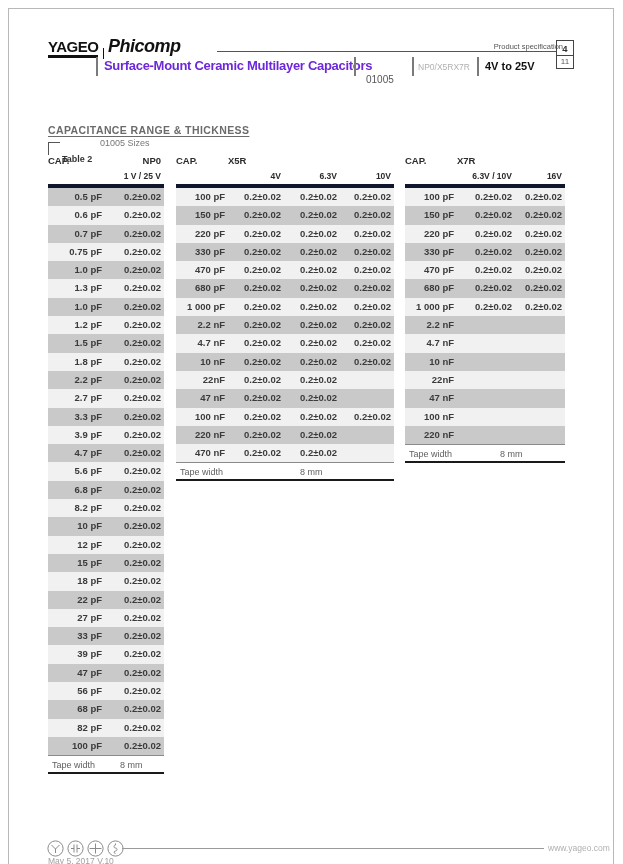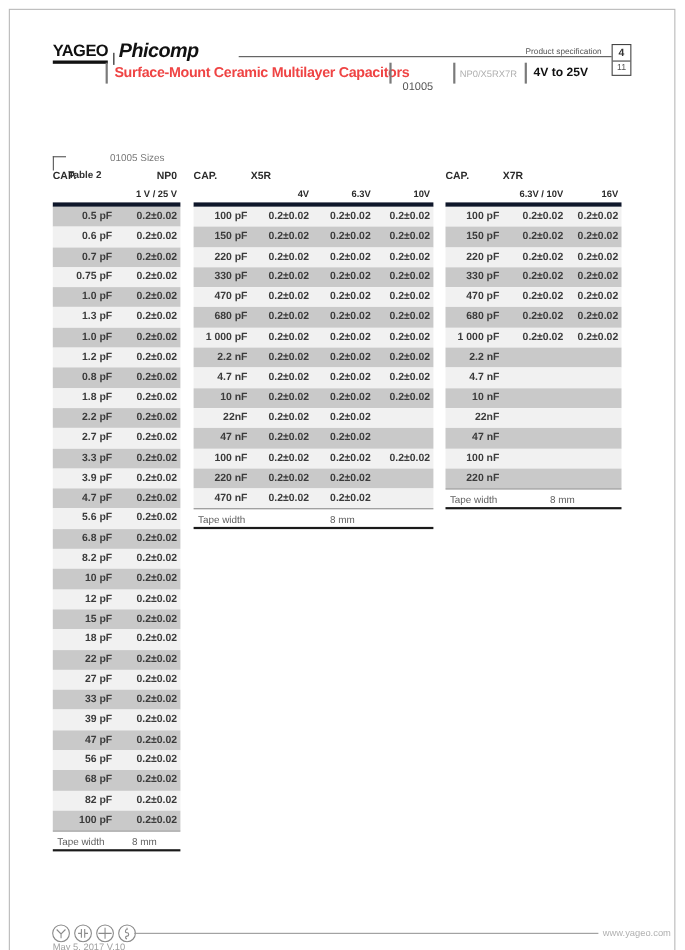--- a/index.html
+++ b/index.html
@@ -8,30 +8,30 @@
   .page { position:absolute; left:0; top:0; width:623px; height:864px; }
   .frame { position:absolute; left:8px; top:8px; width:606px; height:880px;
            border:1px solid #b8b8b8; }
 
   
   .brand { position:absolute; left:48px; top:38px; font-size:15px; font-weight:bold;
            letter-spacing:-0.5px; color:#111; border-bottom:3px solid #111; padding-bottom:0; }
   .brand-tick { position:absolute; left:103px; top:48px; width:1px; height:11px; background:#111; }
   .brand2 { position:absolute; left:108px; top:36px; font-size:18px; font-weight:bold;
             font-style:italic; color:#111; letter-spacing:-0.5px; }
-  .spec-label { position:absolute; right:76px; top:42px; font-size:7.5px; color:#555; }
+  .spec-label { position:absolute; right:60px; top:42px; font-size:7.5px; color:#555; }
   .spec-line { position:absolute; left:217px; top:51px; width:339px; height:1px; background:#555; }
   .page-box { position:absolute; left:556px; top:40px; width:18px; height:29px;
               border:1px solid #444; text-align:center; }
   .page-box .pn { display:block; font-size:9.5px; font-weight:bold; color:#333;
                   border-bottom:1px solid #444; height:15px; line-height:15px; }
   .page-box .pt { display:block; font-size:8px; color:#555; height:12px; line-height:12px; }
   .vsep { position:absolute; top:57px; width:2px; height:19px; background:#7a7a7a; }
   .doc-title { position:absolute; left:104px; top:58px; font-size:13px; font-weight:bold;
-               color:#ef4444; letter-spacing:-0.3px; }
+               color:#6d28d9; letter-spacing:-0.3px; }
   .size-code { position:absolute; left:366px; top:74px; font-size:10px; color:#555; }
   .series { position:absolute; left:418px; top:62px; font-size:8.5px; color:#b0b0b0; }
   .vrange { position:absolute; left:485px; top:60px; font-size:11px; font-weight:bold; color:#111; }
 
   
   .sec-heading { position:absolute; left:48px; top:124px; font-size:10.5px; font-weight:bold;
                  color:#6b6b6b; letter-spacing:0.4px; text-decoration:underline;
                  text-underline-offset:2px; }
   .tbl-bracket { position:absolute; left:48px; top:142px; width:12px; height:13px;
                  border-top:1px solid #555; border-left:1px solid #555; }
@@ -95,20 +95,21 @@
   </div>
   <div class="vsep" style="left:96px"></div>
   <div class="doc-title">Surface-Mount Ceramic Multilayer Capacitors</div>
   <div class="vsep" style="left:354px"></div>
   <div class="size-code">01005</div>
   <div class="vsep" style="left:412px"></div>
   <div class="series">NP0/X5RX7R</div>
   <div class="vsep" style="left:477px"></div>
   <div class="vrange">4V to 25V</div>
 
+  <div class="sec-heading">CAPACITANCE RANGE &amp; THICKNESS</div>
   <div class="tbl-bracket"></div>
   <div class="tbl-ref">Table 2</div>
   <div class="tbl-caption">01005 Sizes</div>
 
   <div class="table t-np0">
     <div class="thead">
       <div class="thr1">
         <span class="cap-h">CAP.</span>
         <span class="tname">NP0</span>
       </div>
@@ -144,21 +145,21 @@
         </div>
         <div class="trow">
           <div class="tcell c0">1.0 pF</div>
           <div class="tcell c1">0.2±0.02</div>
         </div>
         <div class="trow">
           <div class="tcell c0">1.2 pF</div>
           <div class="tcell c1">0.2±0.02</div>
         </div>
         <div class="trow">
-          <div class="tcell c0">0.8 pF</div>
+          <div class="tcell c0">1.5 pF</div>
           <div class="tcell c1">0.2±0.02</div>
         </div>
         <div class="trow">
           <div class="tcell c0">1.8 pF</div>
           <div class="tcell c1">0.2±0.02</div>
         </div>
         <div class="trow">
           <div class="tcell c0">2.2 pF</div>
           <div class="tcell c1">0.2±0.02</div>
         </div>

